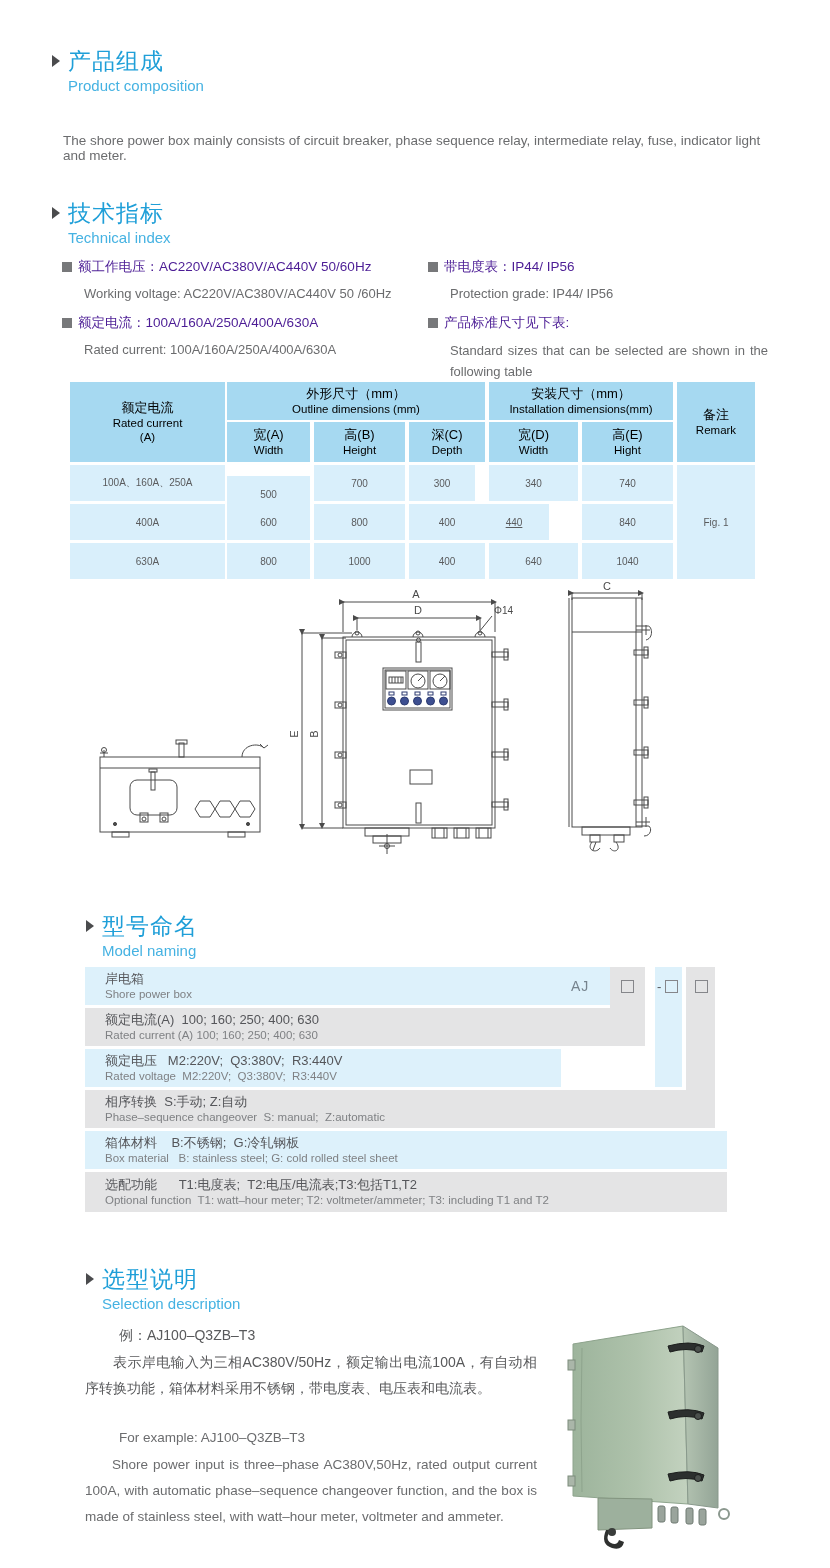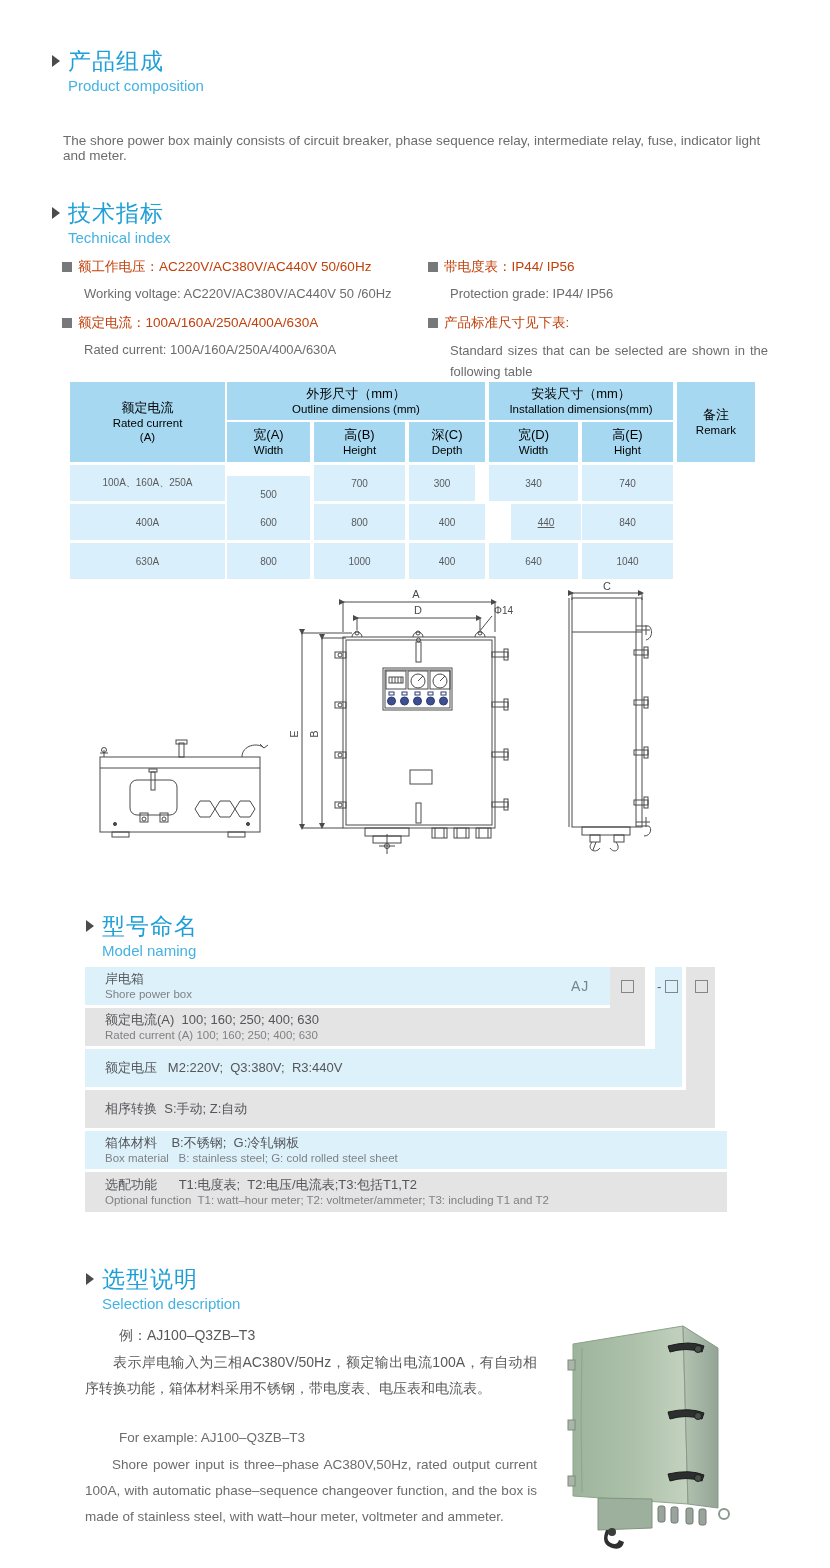--- a/index.html
+++ b/index.html
@@ -8,21 +8,21 @@
   .abs{position:absolute;}
   
   .sec-head{position:absolute;display:flex;align-items:flex-start;}
   .tri{width:0;height:0;border-left:8px solid #4a4b4d;border-top:6px solid transparent;
        border-bottom:6px solid transparent;margin-top:7px;margin-right:8px;}
   .t-cn{font-size:23px;color:#1f9fd8;letter-spacing:1px;line-height:26px;}
   .t-en{font-size:15px;color:#45b2e2;line-height:18px;margin-top:3px;}
   .body-cn{font-size:14px;color:#58595b;}
   .body-en{font-size:13.5px;color:#6b6c6e;}
   
-  .spec-cn{font-size:13.5px;color:#c2410c;display:flex;align-items:center;}
+  .spec-cn{font-size:13.5px;color:#4c1d95;display:flex;align-items:center;}
   .bullet{display:inline-block;width:10px;height:10px;background:#77787a;margin-right:6px;flex:0 0 auto;}
   .spec-en{font-size:13px;color:#6b6c6e;}
   
   .st-cell{position:absolute;display:flex;flex-direction:column;align-items:center;justify-content:center;
            text-align:center;}
   .st-h{background:#a6d9f1;color:#000000;}
   .st-d{background:#d9effb;color:#5a5b5d;font-size:10px;}
   .st-h .l1{font-size:13px;line-height:16px;}
   .st-h .l2{font-size:11.5px;line-height:14px;}
   
@@ -128,30 +128,31 @@
     <div class="st-cell st-d" style="left:157px;top:83px;width:83px;height:36px;margin-top:11px;">500</div>
     <div class="st-cell st-d" style="left:244px;top:83px;width:91px;height:36px;">700</div>
     <div class="st-cell st-d" style="left:339px;top:83px;width:66px;height:36px;">300</div>
     <div class="st-cell st-d" style="left:419px;top:83px;width:89px;height:36px;">340</div>
     <div class="st-cell st-d" style="left:512px;top:83px;width:91px;height:36px;">740</div>
 
     <div class="st-cell st-d" style="left:0;top:122px;width:155px;height:36px;">400A</div>
     <div class="st-cell st-d" style="left:157px;top:122px;width:83px;height:36px;">600</div>
     <div class="st-cell st-d" style="left:244px;top:122px;width:91px;height:36px;">800</div>
     <div class="st-cell st-d" style="left:339px;top:122px;width:76px;height:36px;">400</div>
-    <div class="st-cell st-d" style="left:441px;top:122px;width:70px;height:36px;text-decoration:underline;">440</div>
+    <div class="st-cell st-d" style="left:409px;top:122px;width:70px;height:36px;text-decoration:underline;">440</div>
     <div class="st-cell st-d" style="left:512px;top:122px;width:91px;height:36px;">840</div>
 
     <div class="st-cell st-d" style="left:0;top:161px;width:155px;height:36px;">630A</div>
     <div class="st-cell st-d" style="left:157px;top:161px;width:83px;height:36px;">800</div>
     <div class="st-cell st-d" style="left:244px;top:161px;width:91px;height:36px;">1000</div>
     <div class="st-cell st-d" style="left:339px;top:161px;width:76px;height:36px;">400</div>
     <div class="st-cell st-d" style="left:419px;top:161px;width:89px;height:36px;">640</div>
     <div class="st-cell st-d" style="left:512px;top:161px;width:91px;height:36px;">1040</div>
 
+    <div class="st-cell st-d" style="left:607px;top:83px;width:78px;height:114px;">Fig. 1</div>
   </div>
 
   <svg class="abs" style="left:80px;top:582px;" width="620" height="300" viewBox="0 0 620 300">
     <defs>
       <marker id="ar" markerWidth="8" markerHeight="8" refX="4" refY="3" orient="auto">
         <path d="M0,0 L6,3 L0,6 Z" fill="#4a4a4a"></path>
       </marker>
     </defs>
     <g stroke="#4a4a4a" stroke-width="1" fill="none">
 
@@ -338,25 +339,27 @@
     <div class="strip mn-gray" style="left:601px;width:29px;height:161px;"></div>
 
     <div class="mn-row mn-blue" style="top:0;width:525px;height:38px;">
       <div class="mn-cn">岸电箱</div>
       <div class="mn-en">Shore power box</div>
     </div>
     <div class="mn-row mn-gray" style="top:41px;width:560px;height:38px;">
       <div class="mn-cn">额定电流(A)  100; 160; 250; 400; 630</div>
       <div class="mn-en">Rated current (A) 100; 160; 250; 400; 630</div>
     </div>
-    <div class="mn-row mn-blue" style="top:82px;width:597px;height:38px;">
+    <div class="mn-row mn-blue" style="top:82px;width:476px;height:38px;">
       <div class="mn-cn">额定电压   M2:220V;  Q3:380V;  R3:440V</div>
+      <div class="mn-en">Rated voltage  M2:220V;  Q3:380V;  R3:440V</div>
     </div>
     <div class="mn-row mn-gray" style="top:123px;width:630px;height:38px;">
       <div class="mn-cn">相序转换  S:手动; Z:自动</div>
+      <div class="mn-en">Phase–sequence changeover  S: manual;  Z:automatic</div>
     </div>
     <div class="mn-row mn-blue" style="top:164px;width:642px;height:38px;">
       <div class="mn-cn">箱体材料    B:不锈钢;  G:冷轧钢板</div>
       <div class="mn-en">Box material   B: stainless steel; G: cold rolled steel sheet</div>
     </div>
     <div class="mn-row mn-gray" style="top:205px;width:642px;height:40px;">
       <div class="mn-cn">选配功能      T1:电度表;  T2:电压/电流表;T3:包括T1,T2</div>
       <div class="mn-en">Optional function  T1: watt–hour meter; T2: voltmeter/ammeter; T3: including T1 and T2</div>
     </div>
 

